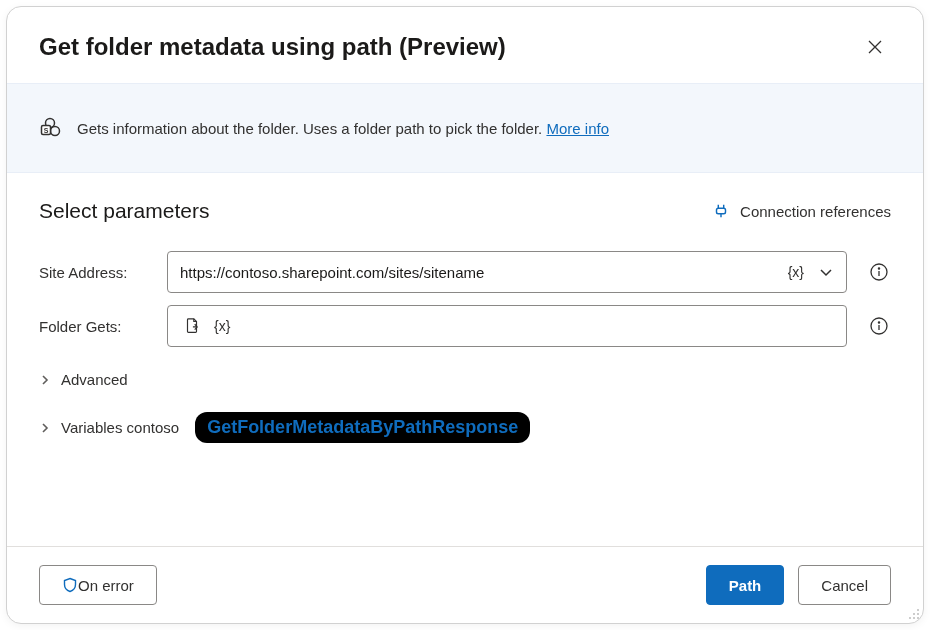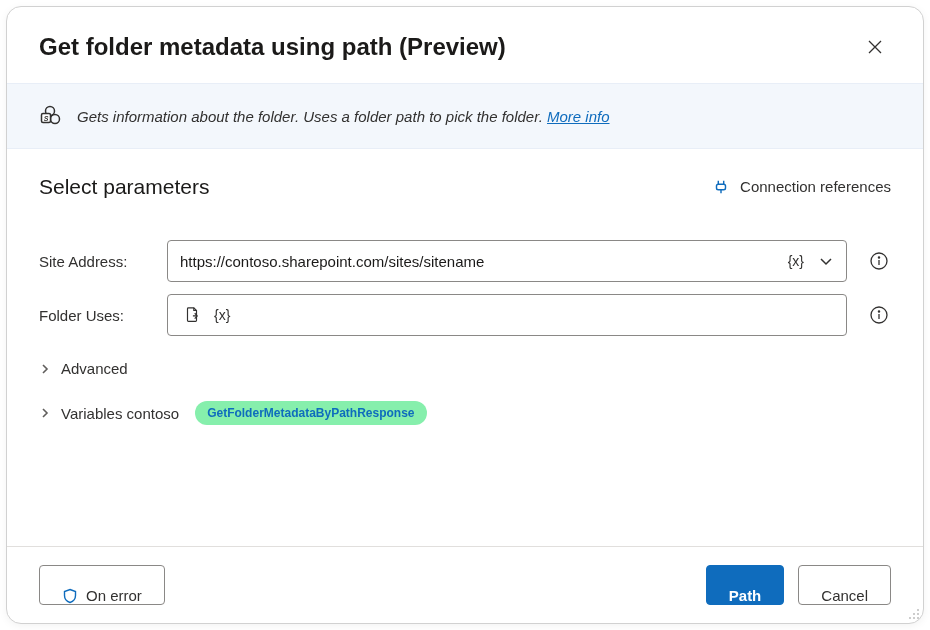--- a/index.html
+++ b/index.html
@@ -43,25 +43,24 @@
       cursor: pointer;
       color: #323130;
       background: none;
       border: none;
     }
     .close-btn svg { width: 16px; height: 16px; }
     .info-banner {
       background: #f3f7fc;
       border-top: 1px solid #e8eef7;
       border-bottom: 1px solid #e8eef7;
-      padding: 20px 32px;
+      padding: 32px 32px;
       display: flex;
       align-items: center;
       gap: 14px;
-      font-style: italic;
     }
     .banner-icon {
       width: 24px;
       height: 24px;
       flex-shrink: 0;
       color: #323130;
     }
     .banner-text {
       font-size: 15px;
       color: #323130;
@@ -72,30 +71,30 @@
       cursor: pointer;
     }
     .content {
       padding: 26px 32px 0 32px;
       flex: 1;
     }
     .section-head {
       display: flex;
       align-items: center;
       justify-content: space-between;
-      margin-bottom: 41px;
+      margin-bottom: 28px;
     }
     .section-title {
       font-size: 21px;
       font-weight: 400;
       color: #1b1a19;
     }
     .conn-ref {
       display: flex;
-      align-items: flex-start;
+      align-items: center;
       gap: 10px;
       color: #323130;
       font-size: 15px;
       cursor: pointer;
     }
     .plug-icon { color: #0f6cbd; width: 18px; height: 18px; }
     .param-row {
       display: flex;
       align-items: center;
       gap: 20px;
@@ -161,44 +160,43 @@
       align-items: center;
       gap: 10px;
       font-size: 15px;
       color: #323130;
       margin-bottom: 22px;
       cursor: pointer;
       margin-top: 24px;
     }
     .expander .chev { width: 12px; height: 12px; color: #605e5c; }
     .var-chip {
-      background: #86efac;
+      background: #000000;
       color: #0f6cbd;
       font-weight: 600;
-      font-size: 12px;
+      font-size: 18px;
       padding: 5px 12px;
       border-radius: 12px;
       margin-left: 6px;
     }
     .footer {
       border-top: 1px solid #e1dfdd;
       padding: 18px 32px;
       display: flex;
       align-items: center;
       justify-content: space-between;
     }
     .btn {
       height: 40px;
       padding: 0 22px;
       border-radius: 4px;
       font-size: 15px;
       cursor: pointer;
       display: flex;
-      align-items: flex-end;
-      gap: 8px;
+      align-items: center;
       border: 1px solid #8a8886;
       background: #fff;
       color: #323130;
     }
     .btn-primary {
       background: #0f6cbd;
       border-color: #0f6cbd;
       color: #fff;
       font-weight: 600;
     }
@@ -270,21 +268,21 @@
       <span class="info-icon-btn">
         <svg width="20" height="20" viewBox="0 0 20 20" fill="none" stroke="currentColor" stroke-width="1.3">
             <circle cx="10" cy="10" r="8"></circle>
             <circle cx="10" cy="6.5" r="0.6" fill="currentColor"></circle>
             <path d="M10 9 v5"></path>
           </svg>
       </span>
     </div>
 
     <div class="param-row">
-      <div class="param-label">Folder Uses:</div>
+      <div class="param-label">Folder Gets:</div>
       <div class="input-wrap">
         <div class="input-actions">
           <span class="icon-btn">
             <svg width="18" height="18" viewBox="0 0 20 20" fill="none" stroke="currentColor" stroke-width="1.3">
               <path d="M6 2 h6 l3 3 v11 a1 1 0 0 1 -1 1 h-8 a1 1 0 0 1 -1 -1 v-13 a1 1 0 0 1 1 -1 z"></path>
                 <path d="M12 2 v3 h3"></path>
               <path d="M13 14 l3 -3 M16 11 l-3 -3 M16 11 h-5" stroke-width="1.4"></path>
             </svg>
           </span>
           <span class="fx-token">{x}</span>

